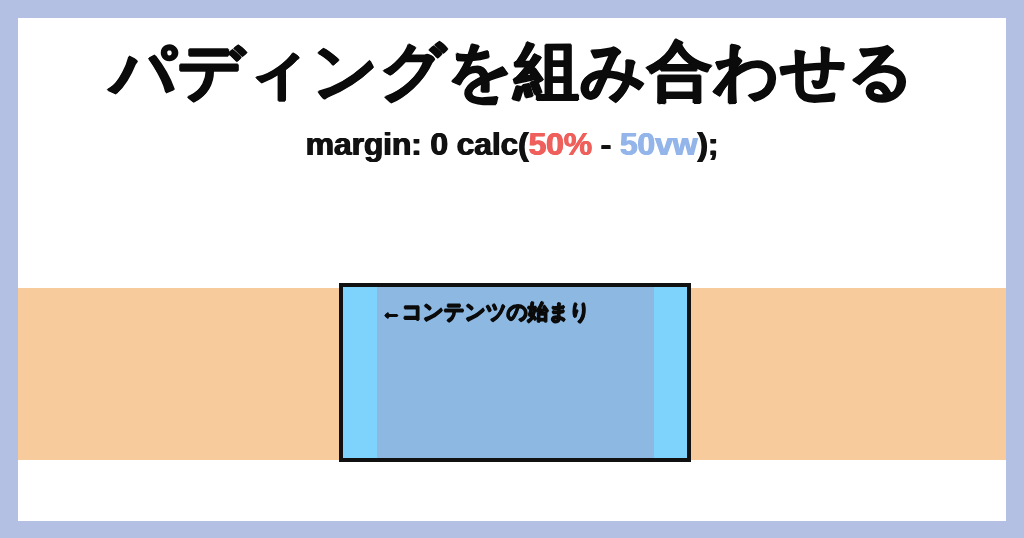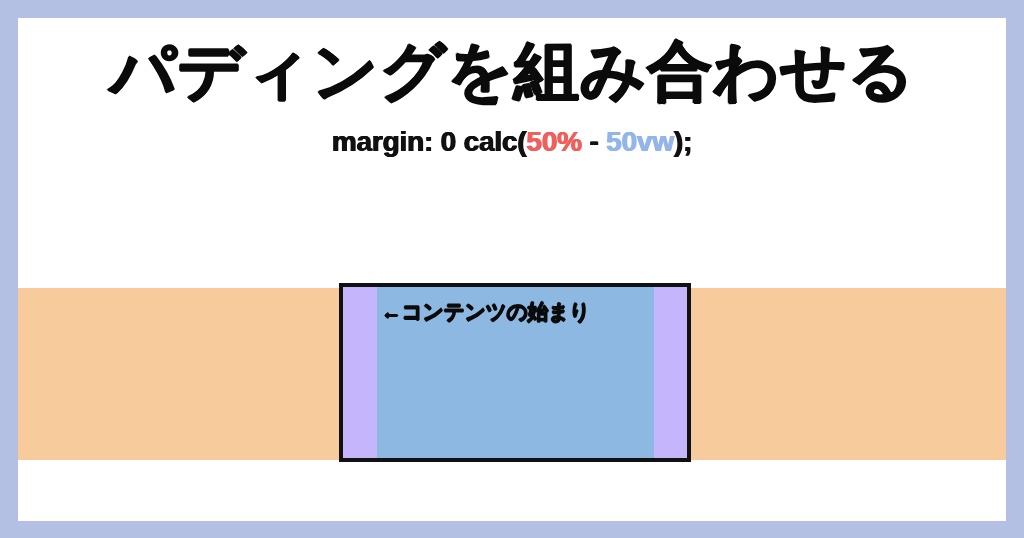--- a/index.html
+++ b/index.html
@@ -62,21 +62,21 @@
        0 -1px 0 #0b0b0b;
   }
 
   .code-lines {
     margin-top: 20px;
     text-align: center;
   }
 
   .code-line {
     color: #111111;
-    font-size: 28px;
+    font-size: 32px;
     line-height: 1.22;
     font-weight: 700;
     white-space: nowrap;
     letter-spacing: -0.2px;
     text-shadow:
        0.6px 0 0 currentColor,
       -0.6px 0 0 currentColor;
   }
 
   .tok-pct  { color: #ef5f5b; }
@@ -94,21 +94,21 @@
   }
 
   .content-box {
     position: absolute;
     left: 321px;
     top: 265px;
     width: 352px;
     height: 179px;
     box-sizing: border-box;
     border: 4px solid #111111;
-    background: #c4b5fd;          
+    background: #7dd3fc;          
   }
 
   .content-inner {
     position: absolute;
     left: 34px;
     top: 0;
     width: 277px;
     height: 100%;
     background: #8cb8e2;          
   }

